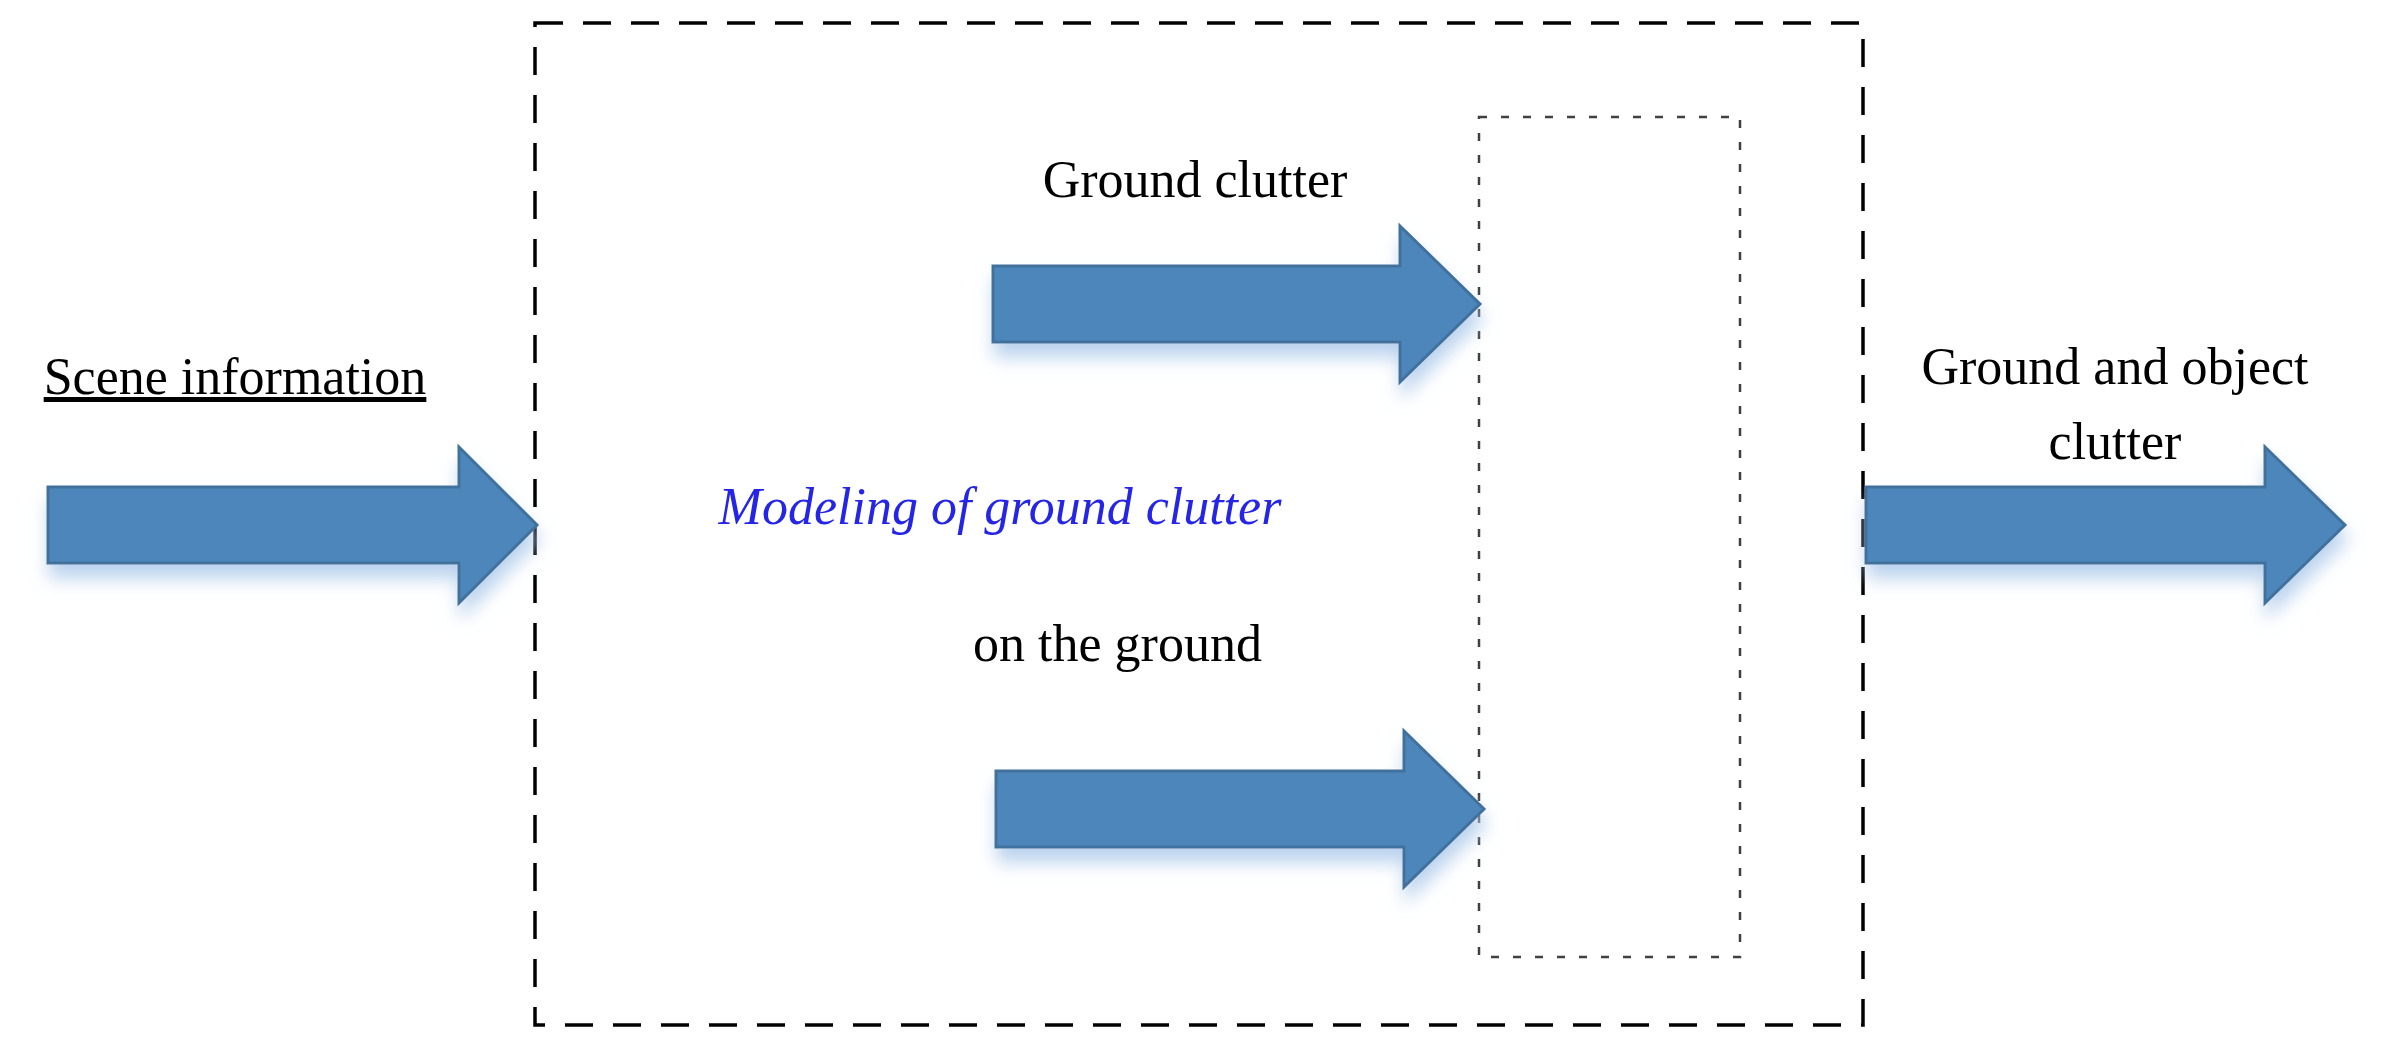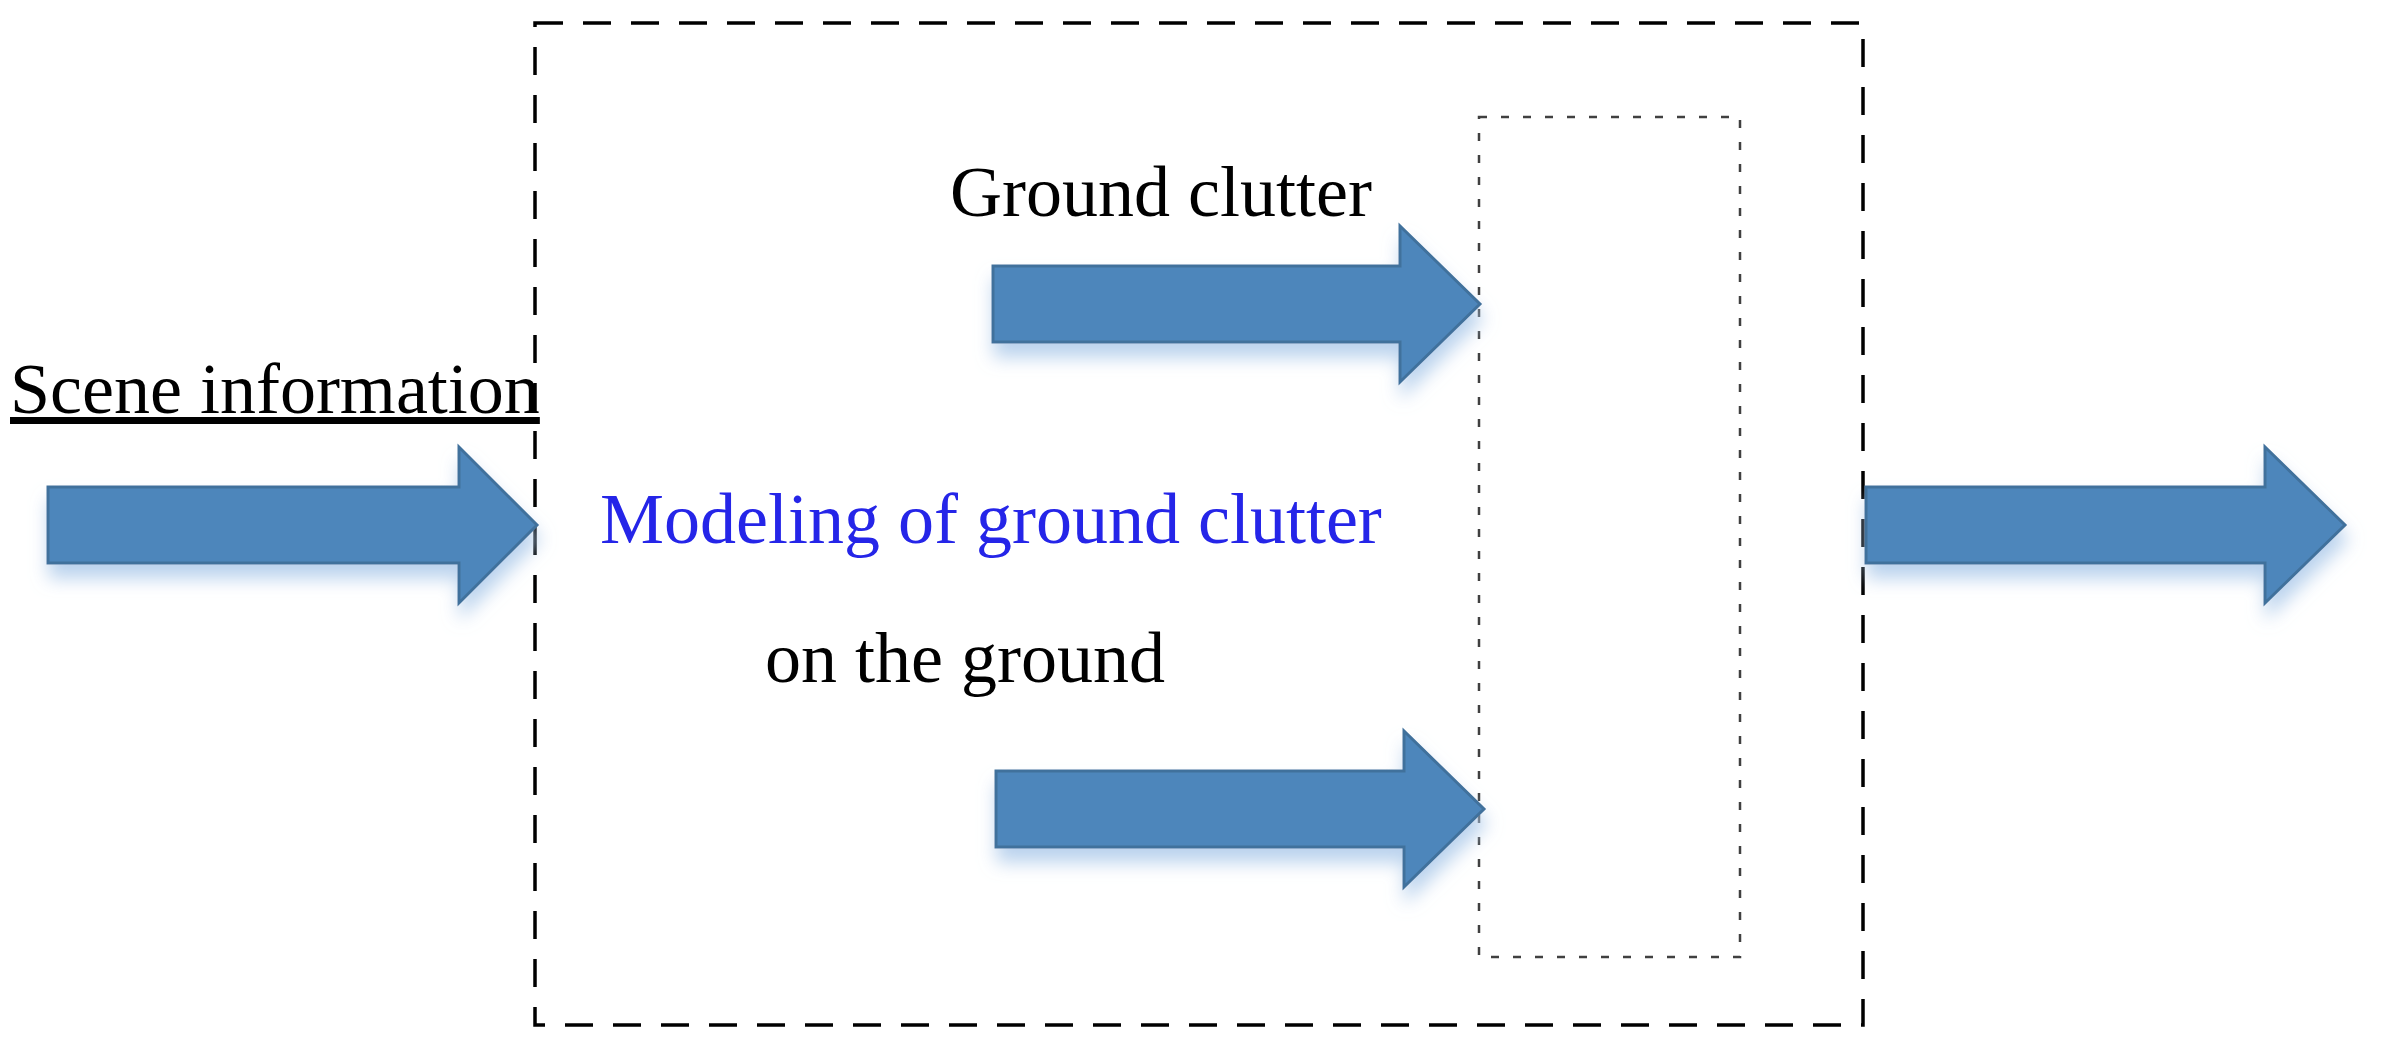--- a/index.html
+++ b/index.html
@@ -24,23 +24,23 @@
   #shapes{position:absolute;left:0;top:0;width:2395px;height:1056px;}
   .arrow{
     fill:var(--arrow-fill);
     stroke:var(--arrow-stroke);
     stroke-width:3;
     stroke-linejoin:miter;
     filter:url(#arrowShadow);
   }
   .label{
     position:absolute;
-    font-size:72px;
+    font-size:52px;
     line-height:1.2;
-    text-align:left;
+    text-align:center;
     white-space:nowrap;
   }
   .label.multi{white-space:normal;line-height:1.45;}
   .label .line{display:block;}
   #modeling-label{color:var(--modeling-text);}
 </style>
 </head>
 <body>
 
 <div id="canvas">
@@ -62,21 +62,25 @@
 
     <polygon class="arrow" points="996,771 1404,771 1404,731 1484,809 1404,887 1404,847 996,847"></polygon>
 
     <polygon class="arrow" points="1866,487 2265,487 2265,447 2345,525 2265,603 2265,563 1866,563"></polygon>
   </svg>
 
   <div class="label" id="scene-label" style="left:10px;top:346px;width:450px;text-decoration:underline;">Scene information</div>
 
   <div class="label" id="ground-clutter-label" style="left:950px;top:149px;width:490px;">Ground clutter</div>
 
-  <div class="label" id="modeling-label" style="left:600px;top:476px;width:800px;">Modeling of ground clutter</div>
+  <div class="label" id="modeling-label" style="left:600px;top:476px;width:800px;font-style:italic;">Modeling of ground clutter</div>
 
   <div class="label multi" id="echo-label" style="left:765px;top:606px;width:705px;">
     <span class="line">on the ground</span>
   </div>
 
 
+  <div class="label multi" id="output-label" style="left:1868px;top:329px;width:494px;">
+    <span class="line">Ground and object</span>
+    <span class="line">clutter</span>
+  </div>
 
 </div>
 
 </body></html>

